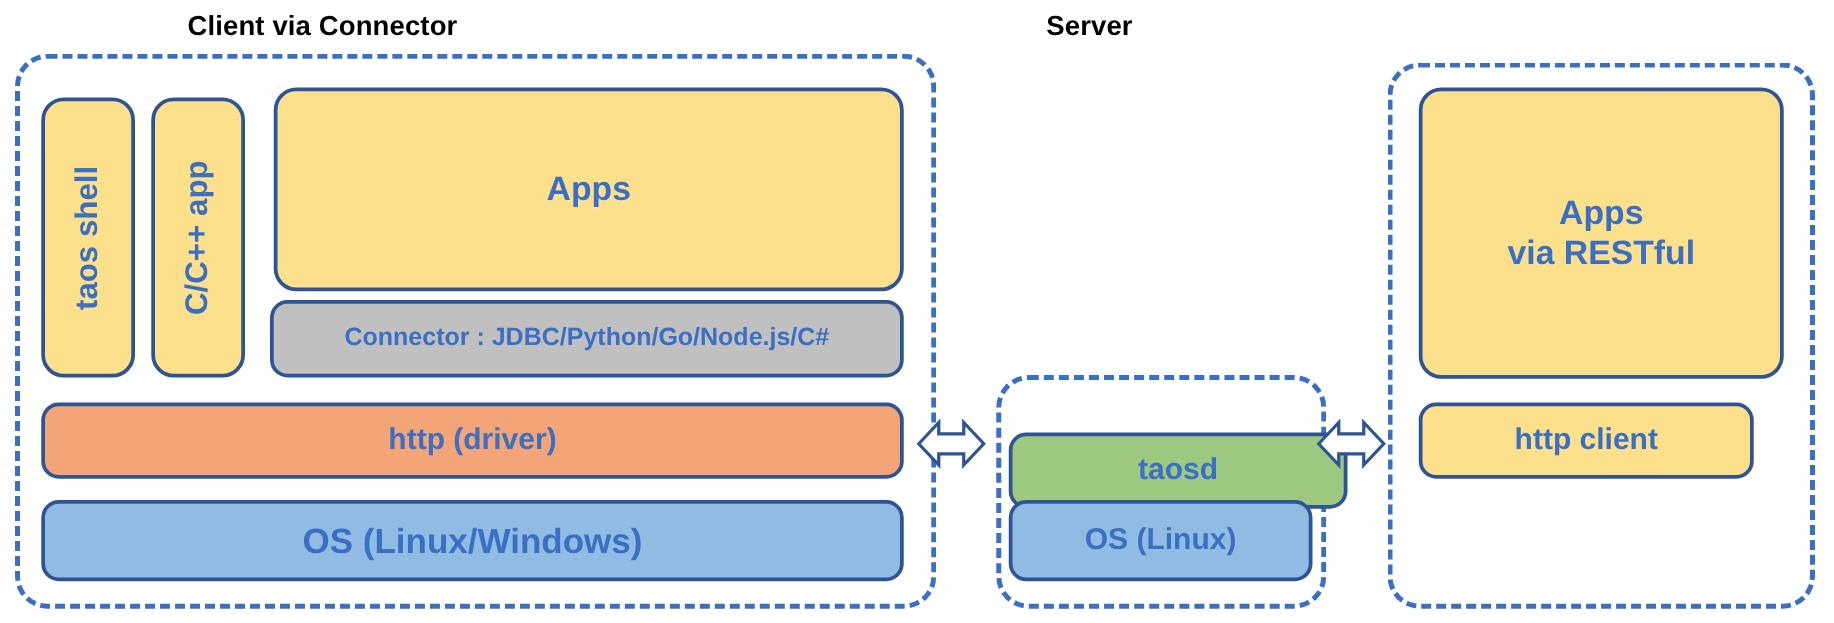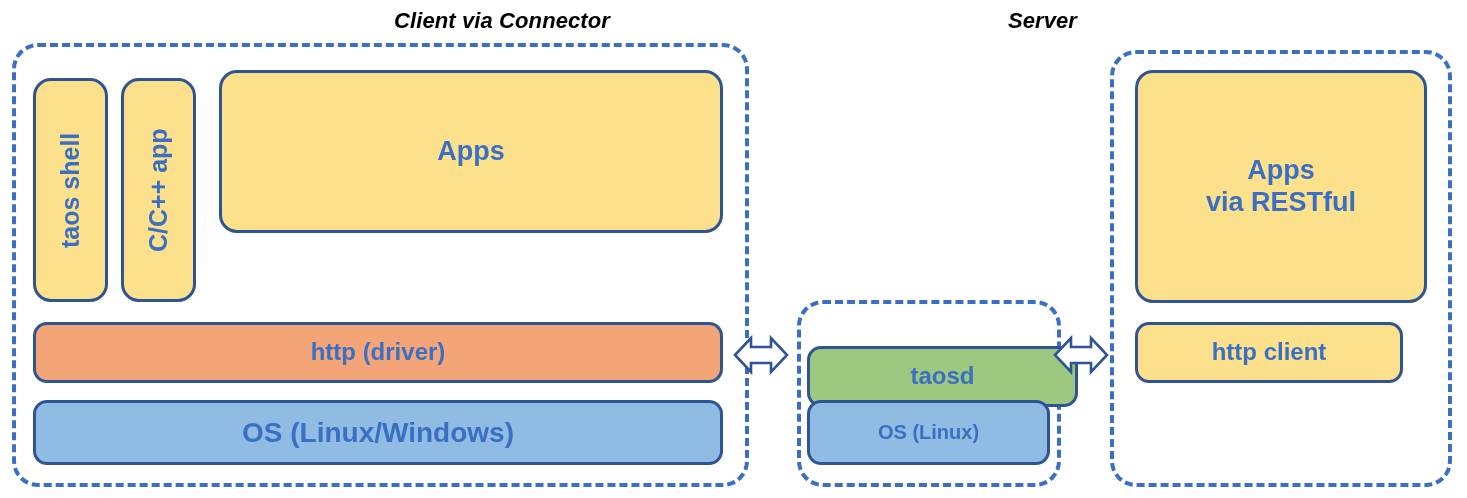--- a/index.html
+++ b/index.html
@@ -19,24 +19,23 @@
     background: #ffffff;
     overflow: hidden;
   }
 
   
   .panel-title {
     position: absolute;
     font-size: 22px;
     font-weight: bold;
     color: #000000;
-    text-align: right;
+    text-align: left;
     white-space: nowrap;
     letter-spacing: 0.1px;
-    font-style: italic;
   }
 
   
   .dashed-panel {
     position: absolute;
     border: 4px dashed #3B6FC4;
     border-radius: 26px;
     box-sizing: border-box;
     background: transparent;
   }
@@ -88,36 +87,37 @@
 
 
   <div class="dashed-panel" style="left:12px; top:43px; width:737px; height:444px;"></div>
 
   <div class="box fill-yellow rounded-lg vlabel" style="left:33px; top:78px; width:75px; height:224px; font-size:25px;">taos shell</div>
 
   <div class="box fill-yellow rounded-lg vlabel" style="left:121px; top:78px; width:75px; height:224px; font-size:25px;">C/C++ app</div>
 
   <div class="box fill-yellow rounded-lg" style="left:219px; top:70px; width:504px; height:163px; font-size:27px;">Apps</div>
 
+  <div class="box fill-gray rounded-pill" style="left:216px; top:240px; width:507px; height:62px; font-size:20px;">Connector : JDBC/Python/Go/Node.js/C#</div>
 
   <div class="box fill-orange rounded-pill" style="left:33px; top:322px; width:690px; height:61px; font-size:24px;">http (driver)</div>
 
   <div class="box fill-blue rounded-pill" style="left:33px; top:400px; width:690px; height:65px; font-size:28px;">OS (Linux/Windows)</div>
 
   <div class="arrow" style="left:733px; top:330px; width:56px; height:50px;">
     <svg width="56" height="50" viewBox="0 0 56 50" aria-hidden="true">
       <polygon points="2,25 18,8 18,17 38,17 38,8 54,25 38,42 38,33 18,33 18,42" fill="#FFFFFF" stroke="#2F5496" stroke-width="2.6" stroke-linejoin="miter"></polygon>
     </svg>
   </div>
 
   <div class="dashed-panel" style="left:797px; top:300px; width:264px; height:187px;"></div>
 
   <div class="box fill-green rounded-pill" style="left:807px; top:322px; width:271px; height:61px; font-size:24px;margin-top:24px;">taosd</div>
 
-  <div class="box fill-blue rounded-pill" style="left:807px; top:400px; width:243px; height:65px; font-size:20px;">OS (Linux)</div>
+  <div class="box fill-blue rounded-pill" style="left:807px; top:400px; width:243px; height:65px; font-size:24px;">OS (Linux)</div>
 
   <div class="arrow" style="left:1053px; top:330px; width:56px; height:50px;">
     <svg width="56" height="50" viewBox="0 0 56 50" aria-hidden="true">
       <polygon points="2,25 18,8 18,17 38,17 38,8 54,25 38,42 38,33 18,33 18,42" fill="#FFFFFF" stroke="#2F5496" stroke-width="2.6" stroke-linejoin="miter"></polygon>
     </svg>
   </div>
 
   <div class="dashed-panel" style="left:1110px; top:50px; width:342px; height:437px;"></div>
 
   <div class="box fill-yellow rounded-lg" style="left:1135px; top:70px; width:292px; height:233px; font-size:27px; flex-direction:column;">

